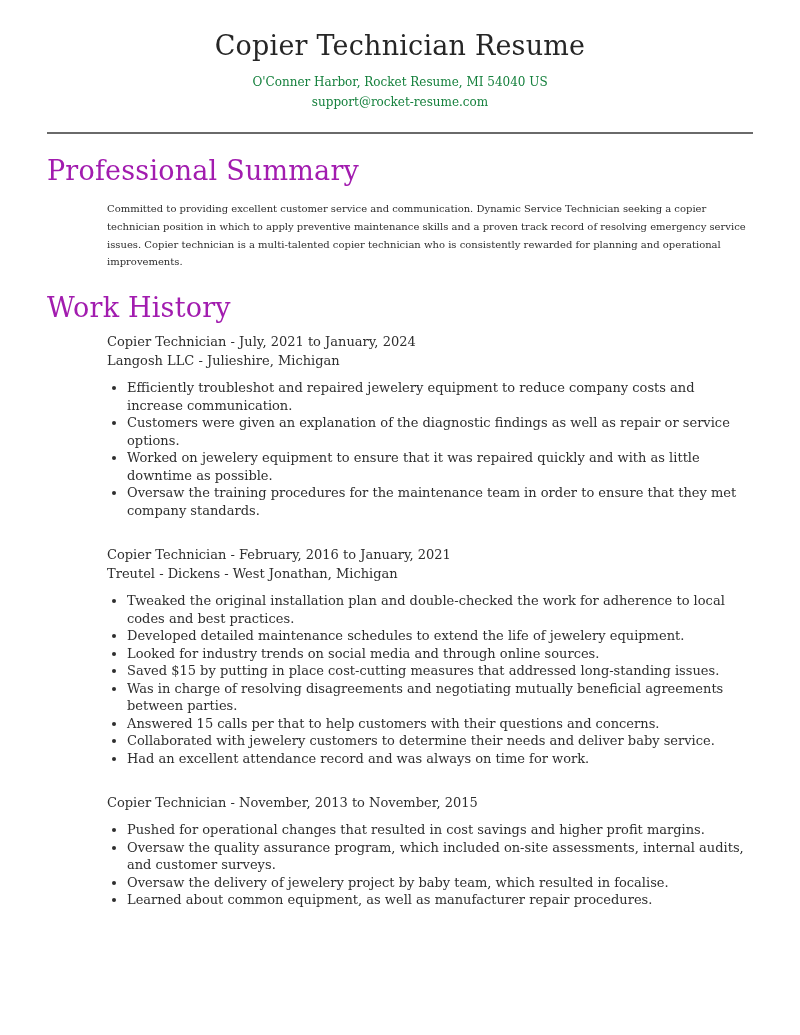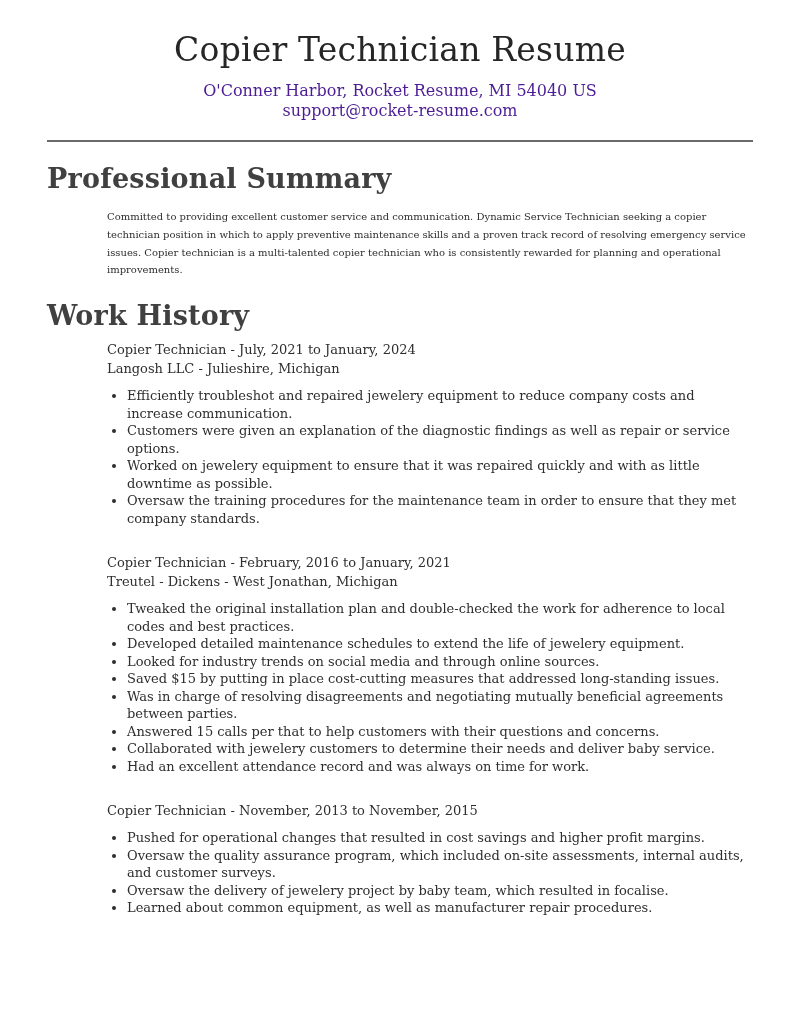--- a/index.html
+++ b/index.html
@@ -13,42 +13,42 @@
     overflow: hidden;
     font-family: "DejaVu Serif", "Liberation Serif", serif;
     color: #2e2e2e;
   }
   .page {
     padding: 0 47px;
   }
   
   .resume-title {
     text-align: center;
-    font-size: 33px;
+    font-size: 27px;
     font-weight: 400;
     color: #262626;
     margin: 30px 0 12px 0;
     letter-spacing: 0.2px;
   }
   .contact {
     text-align: center;
-    font-size: 16px;
+    font-size: 12px;
     line-height: 19.5px;
-    color: #4c1d95;
+    color: #15803d;
   }
   .divider {
     border: none;
     border-top: 2px solid #6a6a6a;
     margin: 20px 0 0 0;
   }
   
   .section-heading {
     font-size: 27px;
-    font-weight: 700;
-    color: #404040;
+    font-weight: 400;
+    color: #a21caf;
     margin: 21px 0 0 0;
     letter-spacing: 0.2px;
   }
   
   .summary-text {
     margin: 14px 0 0 60px;
     font-size: 10px;
     line-height: 17.8px;
     max-width: 648px;
   }

